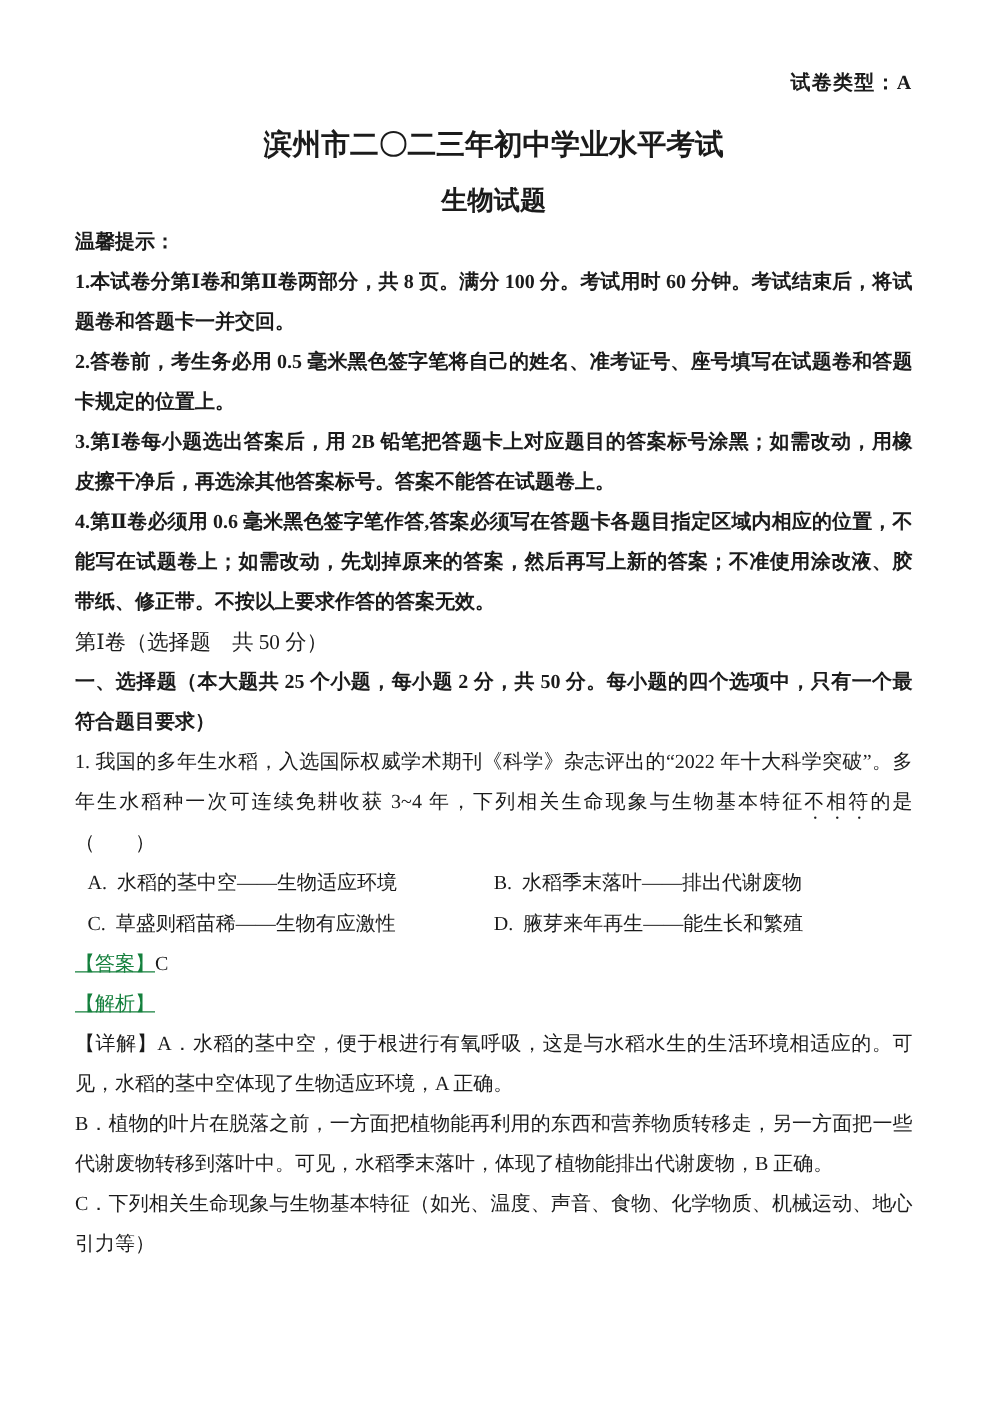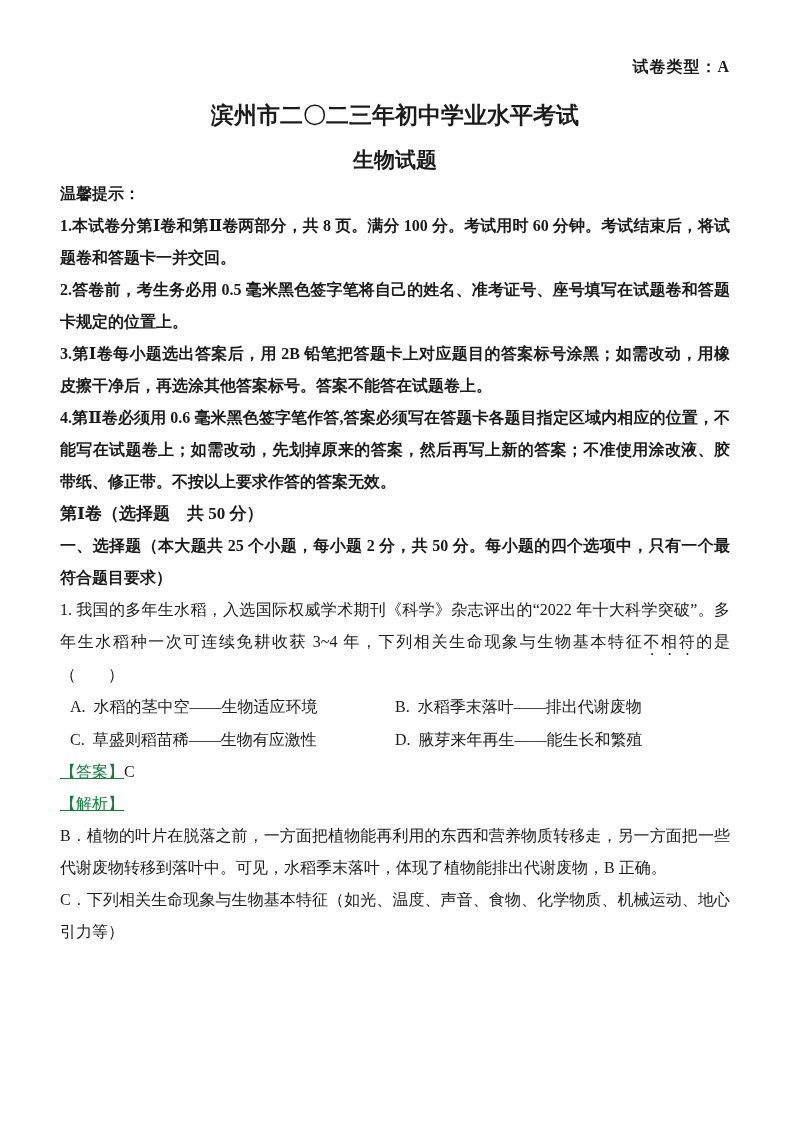--- a/index.html
+++ b/index.html
@@ -48,21 +48,21 @@
     font-size: 16px;
     line-height: 32px;
   }
   .content p {
     margin: 0;
     text-align: justify;
   }
   .bold { font-weight: bold; }
   .section-heading {
     text-align: left;
-    font-weight: bold;
+    font-weight: normal;
     font-size: 17px;
   }
   .options {
     display: grid;
     grid-template-columns: 325px 1fr;
     padding-left: 10px;
   }
   .option { line-height: 32.5px; }
   .option .opt-label { margin-right: 8px; }
   .blue-tag { color: #15803d; text-decoration: underline; }
@@ -119,19 +119,22 @@
 
     <p>
       <span class="blue-tag">【答案】</span><span>C</span>
     </p>
 
     <p>
       <span class="blue-tag">【解析】</span>
     </p>
 
 
+    <p>
+      <span>【详解】</span><span>A．水稻的茎中空，便于根进行有氧呼吸，这是与水稻水生的生活环境相适应的。可见，水稻的茎中空体现了生物适应环境，A 正确。</span>
+    </p>
 
     <p>B．植物的叶片在脱落之前，一方面把植物能再利用的东西和营养物质转移走，另一方面把一些代谢废物转移到落叶中。可见，水稻季末落叶，体现了植物能排出代谢废物，B 正确。</p>
 
     <p>C．下列相关生命现象与生物基本特征（如光、温度、声音、食物、化学物质、机械运动、地心引力等）</p>
 
   </div>
 </div>
 
 </body></html>

